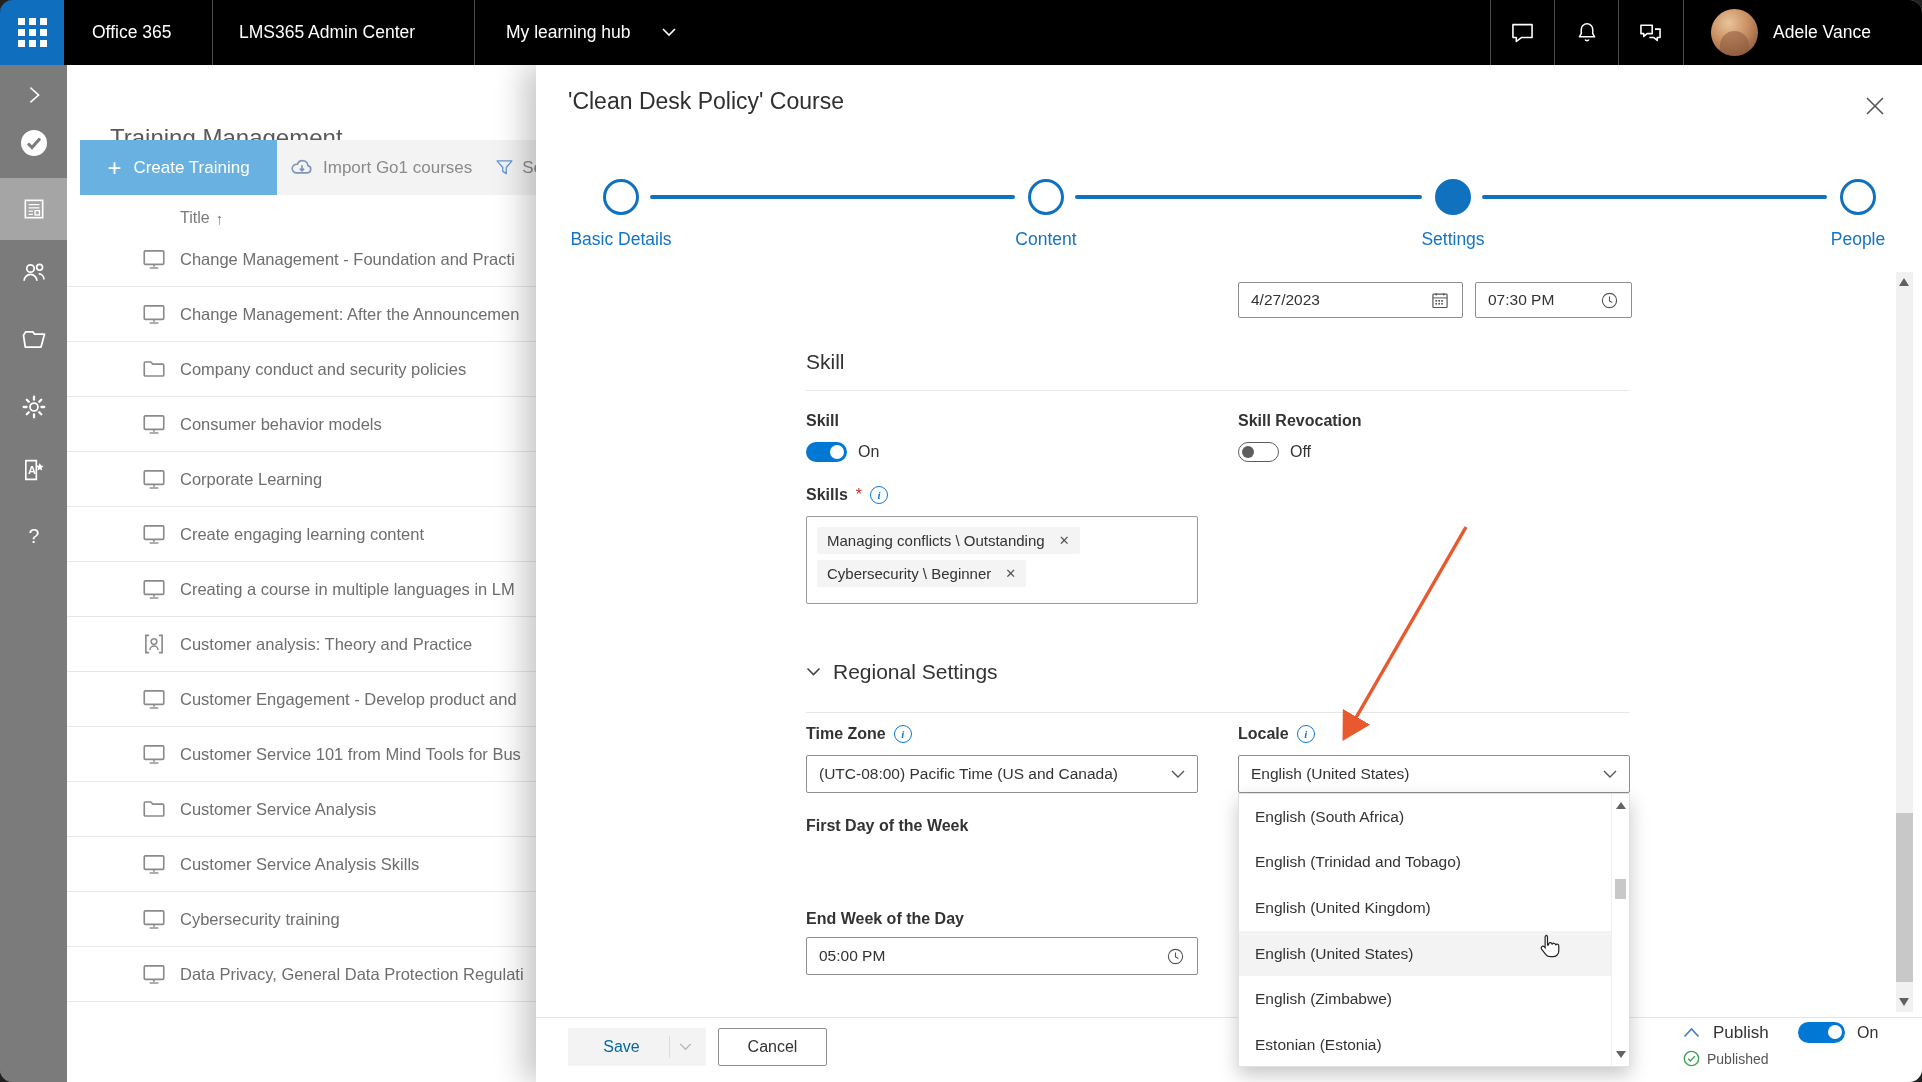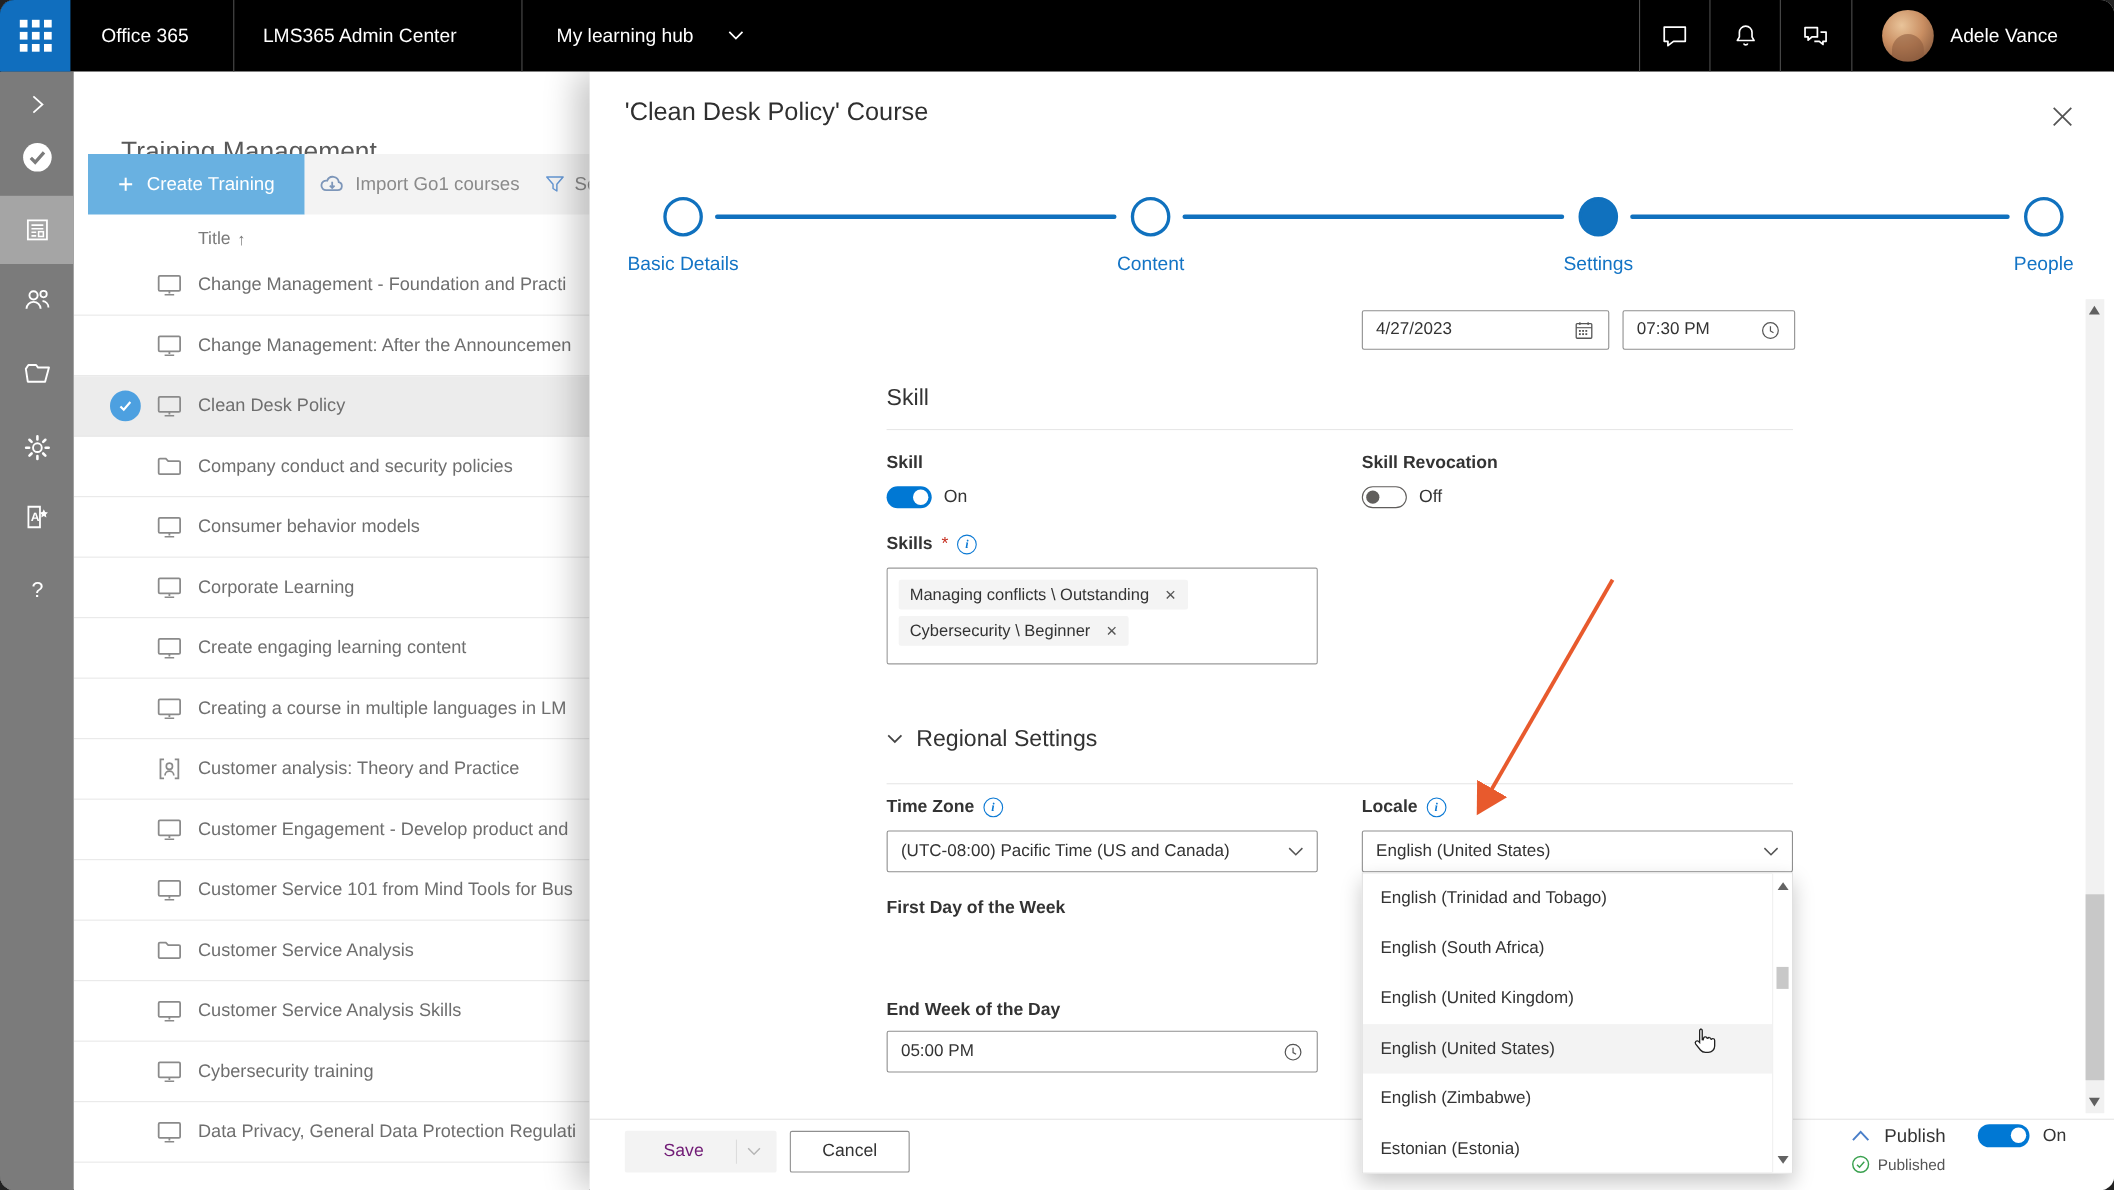--- a/index.html
+++ b/index.html
@@ -93,21 +93,21 @@
   .opt.active{background:#f3f3f3;}
   .dd-scroll{position:absolute;right:0;top:0;width:17px;height:100%;background:#fff;border-left:1px solid #f0f0f0;}
   .dd-thumb{position:absolute;left:3px;top:85px;width:11px;height:20px;background:#c8c8c8;cursor:pointer;}
   .arr-up,.arr-dn{position:absolute;left:4px;width:0;height:0;border-left:5px solid transparent;border-right:5px solid transparent;cursor:pointer;}
   .arr-up{top:8px;border-bottom:7px solid #636363;}
   .arr-dn{bottom:8px;border-top:7px solid #636363;}
 
   
   .footer-line{position:absolute;left:0;top:952px;width:100%;height:1px;background:#e5e5e5;z-index:1;}
   .btn-save{position:absolute;left:32px;top:963px;width:138px;height:38px;background:#f3f3f3;border:none;border-radius:2px;
-            display:flex;align-items:center;color:#701a75;font-size:16px;cursor:default;}
+            display:flex;align-items:center;color:#0369a1;font-size:16px;cursor:default;}
   .btn-save .lbl{flex:1;text-align:center;}
   .btn-save .sep{width:1px;height:22px;background:#dcdcdc;}
   .btn-save .chev{width:30px;display:flex;justify-content:center;}
   .btn-cancel{position:absolute;left:182px;top:963px;width:109px;height:38px;background:#fff;border:1px solid #8f8f8f;border-radius:2px;
               font-size:16px;color:#333;cursor:pointer;font-family:inherit;}
   .pub-chev{position:absolute;left:1147px;top:962px;cursor:pointer;}
   .pub-label{position:absolute;left:1177px;top:958px;font-size:17px;font-weight:400;color:#333;}
   .pub-toggle{left:1262px;top:957px;width:47px;height:21px;border-radius:11px;}
   .pub-toggle i{width:15px;height:15px;}
   .pub-on{left:1321px;top:959px;}
@@ -274,36 +274,20 @@
 
       <span class="ric ric-course">
         <svg width="26" height="26" viewBox="0 0 24 24">
               <rect x="3" y="4.5" width="18" height="12.5" rx="1" fill="none" stroke="#8a8a8a" stroke-width="1.5"></rect>
               <path d="M12 17v2.2" stroke="#8a8a8a" stroke-width="1.5"></path>
               <path d="M8 20.3h8" stroke="#8a8a8a" stroke-width="1.3"></path>
             </svg>
       </span>
 
       <span class="row-title">Change Management: After the Announcemen</span>
-    </div>
-        <div class="row selected" data-icon="course">
-      <span class="sel-check">
-        <svg width="16" height="16" viewBox="0 0 16 16">
-              <path d="M3.5 8.5l3 3 6-7" fill="none" stroke="#fff" stroke-width="2"></path>
-            </svg>
-      </span>
-      <span class="ric ric-course">
-        <svg width="26" height="26" viewBox="0 0 24 24">
-              <rect x="3" y="4.5" width="18" height="12.5" rx="1" fill="none" stroke="#8a8a8a" stroke-width="1.5"></rect>
-              <path d="M12 17v2.2" stroke="#8a8a8a" stroke-width="1.5"></path>
-              <path d="M8 20.3h8" stroke="#8a8a8a" stroke-width="1.3"></path>
-            </svg>
-      </span>
-
-      <span class="row-title">Clean Desk Policy</span>
     </div>
         <div class="row" data-icon="folder">
 
       <span class="ric ric-folder">
         <svg width="26" height="26" viewBox="0 0 24 24">
               <path d="M3 6.5a1 1 0 0 1 1-1h5l2 2h9a1 1 0 0 1 1 1v9a1 1 0 0 1-1 1H4a1 1 0 0 1-1-1z" fill="none" stroke="#8a8a8a" stroke-width="1.5"></path>
             </svg>
       </span>
 
       <span class="row-title">Company conduct and security policies</span>
@@ -560,24 +544,24 @@
     <div class="inputbox" style="left:270px;top:872px;width:392px;height:38px">
       <span>05:00 PM</span>
       <svg width="19" height="19" viewBox="0 0 24 24">
           <circle cx="12" cy="12" r="9" fill="none" stroke="#555" stroke-width="1.4"></circle>
           <path d="M12 7v5.5l3.5 2" fill="none" stroke="#555" stroke-width="1.4"></path>
         </svg>
     </div>
 
     <div class="dropdown">
         <div class="opt">
+      <span>English (South Africa)</span>
+    </div>
+        <div class="opt">
       <span>English (Trinidad and Tobago)</span>
-    </div>
-        <div class="opt">
-      <span>English (South Africa)</span>
     </div>
         <div class="opt">
       <span>English (United Kingdom)</span>
     </div>
         <div class="opt active">
       <span>English (United States)</span>
     </div>
         <div class="opt">
       <span>English (Zimbabwe)</span>
     </div>

